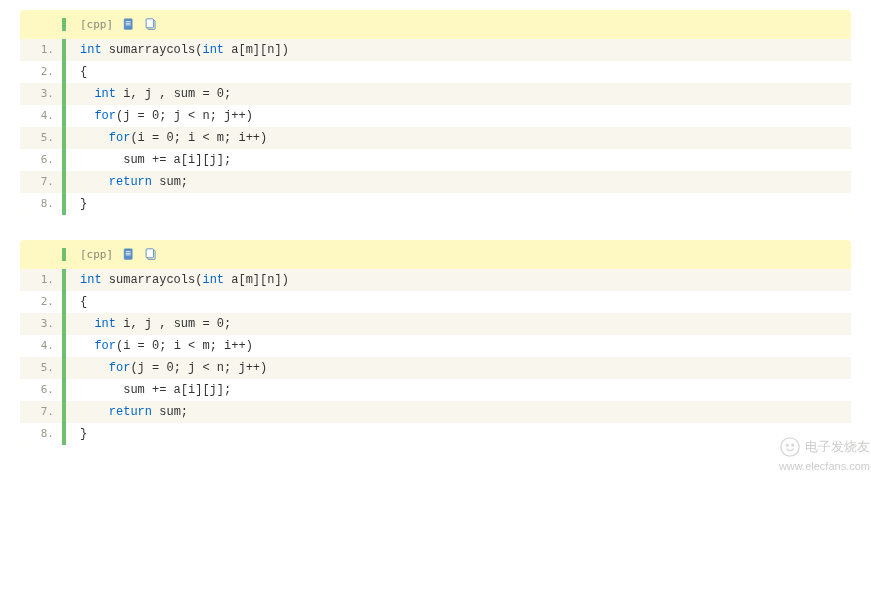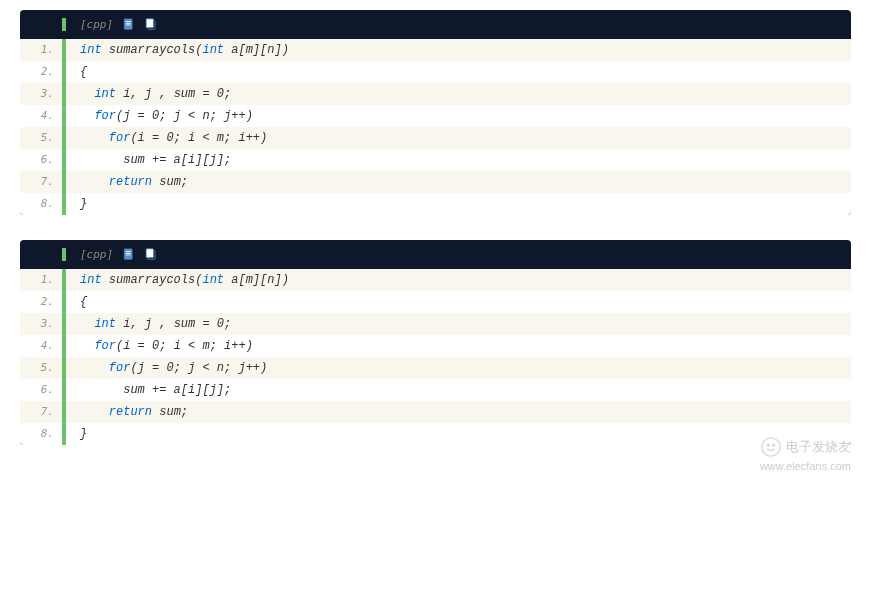--- a/index.html
+++ b/index.html
@@ -11,26 +11,25 @@
     position: relative;
   }
   .section-title {
     color: #666;
     font-size: 15px;
     font-weight: normal;
     margin-bottom: 10px;
     margin-top: 5px;
   }
   .code-block {
-    background: #0f172a;
+    background: #fef9c3;
     border-radius: 4px;
     overflow: hidden;
     margin-bottom: 25px;
     position: relative;
-    font-style: italic;
   }
   .code-header {
     display: flex;
     align-items: center;
     padding: 8px 0 8px 0;
   }
   .gutter-col {
     width: 42px;
     flex-shrink: 0;
   }
@@ -87,21 +86,21 @@
     font-family: Consolas, "Courier New", monospace;
     font-size: 12px;
     line-height: 22px;
     white-space: pre;
     color: #333;
   }
   .kw { color: #0066cc; }
   .watermark {
     position: absolute;
     bottom: 8px;
-    right: 20px;
+    right: 1px;
     color: #bbb;
     font-size: 11px;
     text-align: right;
     opacity: 0.75;
     pointer-events: none;
   }
   .watermark .cn { font-size: 13px; }
   .wm-icon {
     display: inline-block;
     vertical-align: middle;

